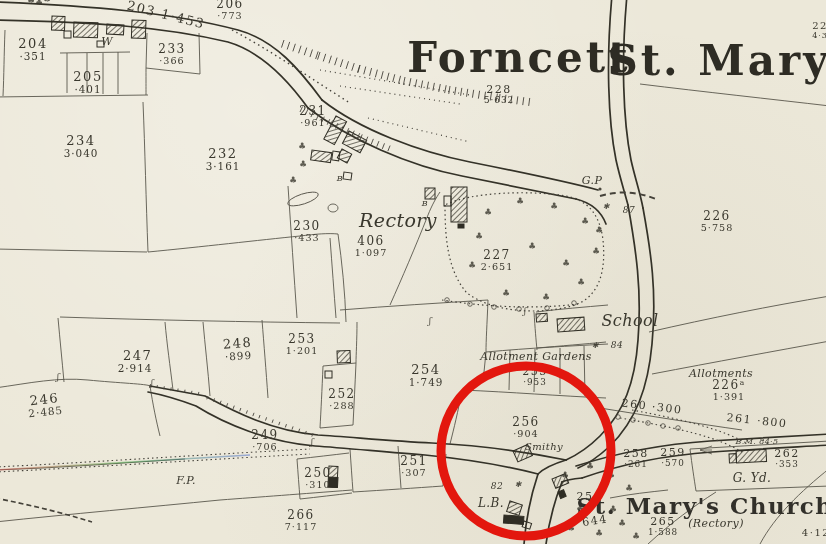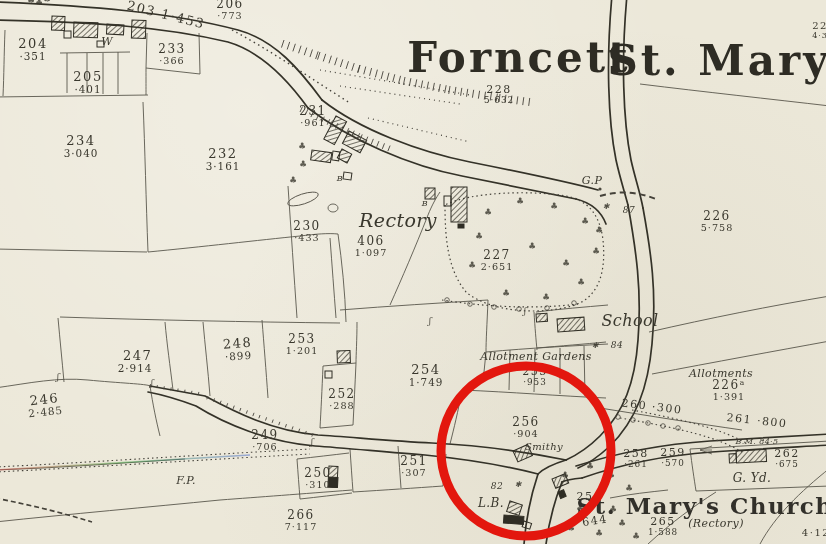--- a/index.html
+++ b/index.html
@@ -456,21 +456,21 @@
       </div>
       <div class="map-label num" style="left: 673px; top: 457px; font-size: 11px; transform: translate(-50%, -50%);">
         <div>259</div>
         <div>·570</div>
       </div>
       <div class="map-label italic" style="left: 757px; top: 442px; font-size: 8px; transform: translate(-50%, -50%);">
         <div>B.M. 84·5</div>
       </div>
       <div class="map-label num" style="left: 787px; top: 458px; font-size: 11px; transform: translate(-50%, -50%);">
         <div>262</div>
-        <div>·675</div>
+        <div>·353</div>
       </div>
       <div class="map-label italic" style="left: 752px; top: 478px; font-size: 12px; transform: translate(-50%, -50%);">
         <div>G. Yd.</div>
       </div>
       <div class="map-label num" style="left: 663px; top: 526px; font-size: 11px; transform: translate(-50%, -50%);">
         <div>265</div>
         <div>1·588</div>
       </div>
       <div class="map-label italic" style="left: 716px; top: 524px; font-size: 11px; transform: translate(-50%, -50%);">
         <div>(Rectory)</div>

